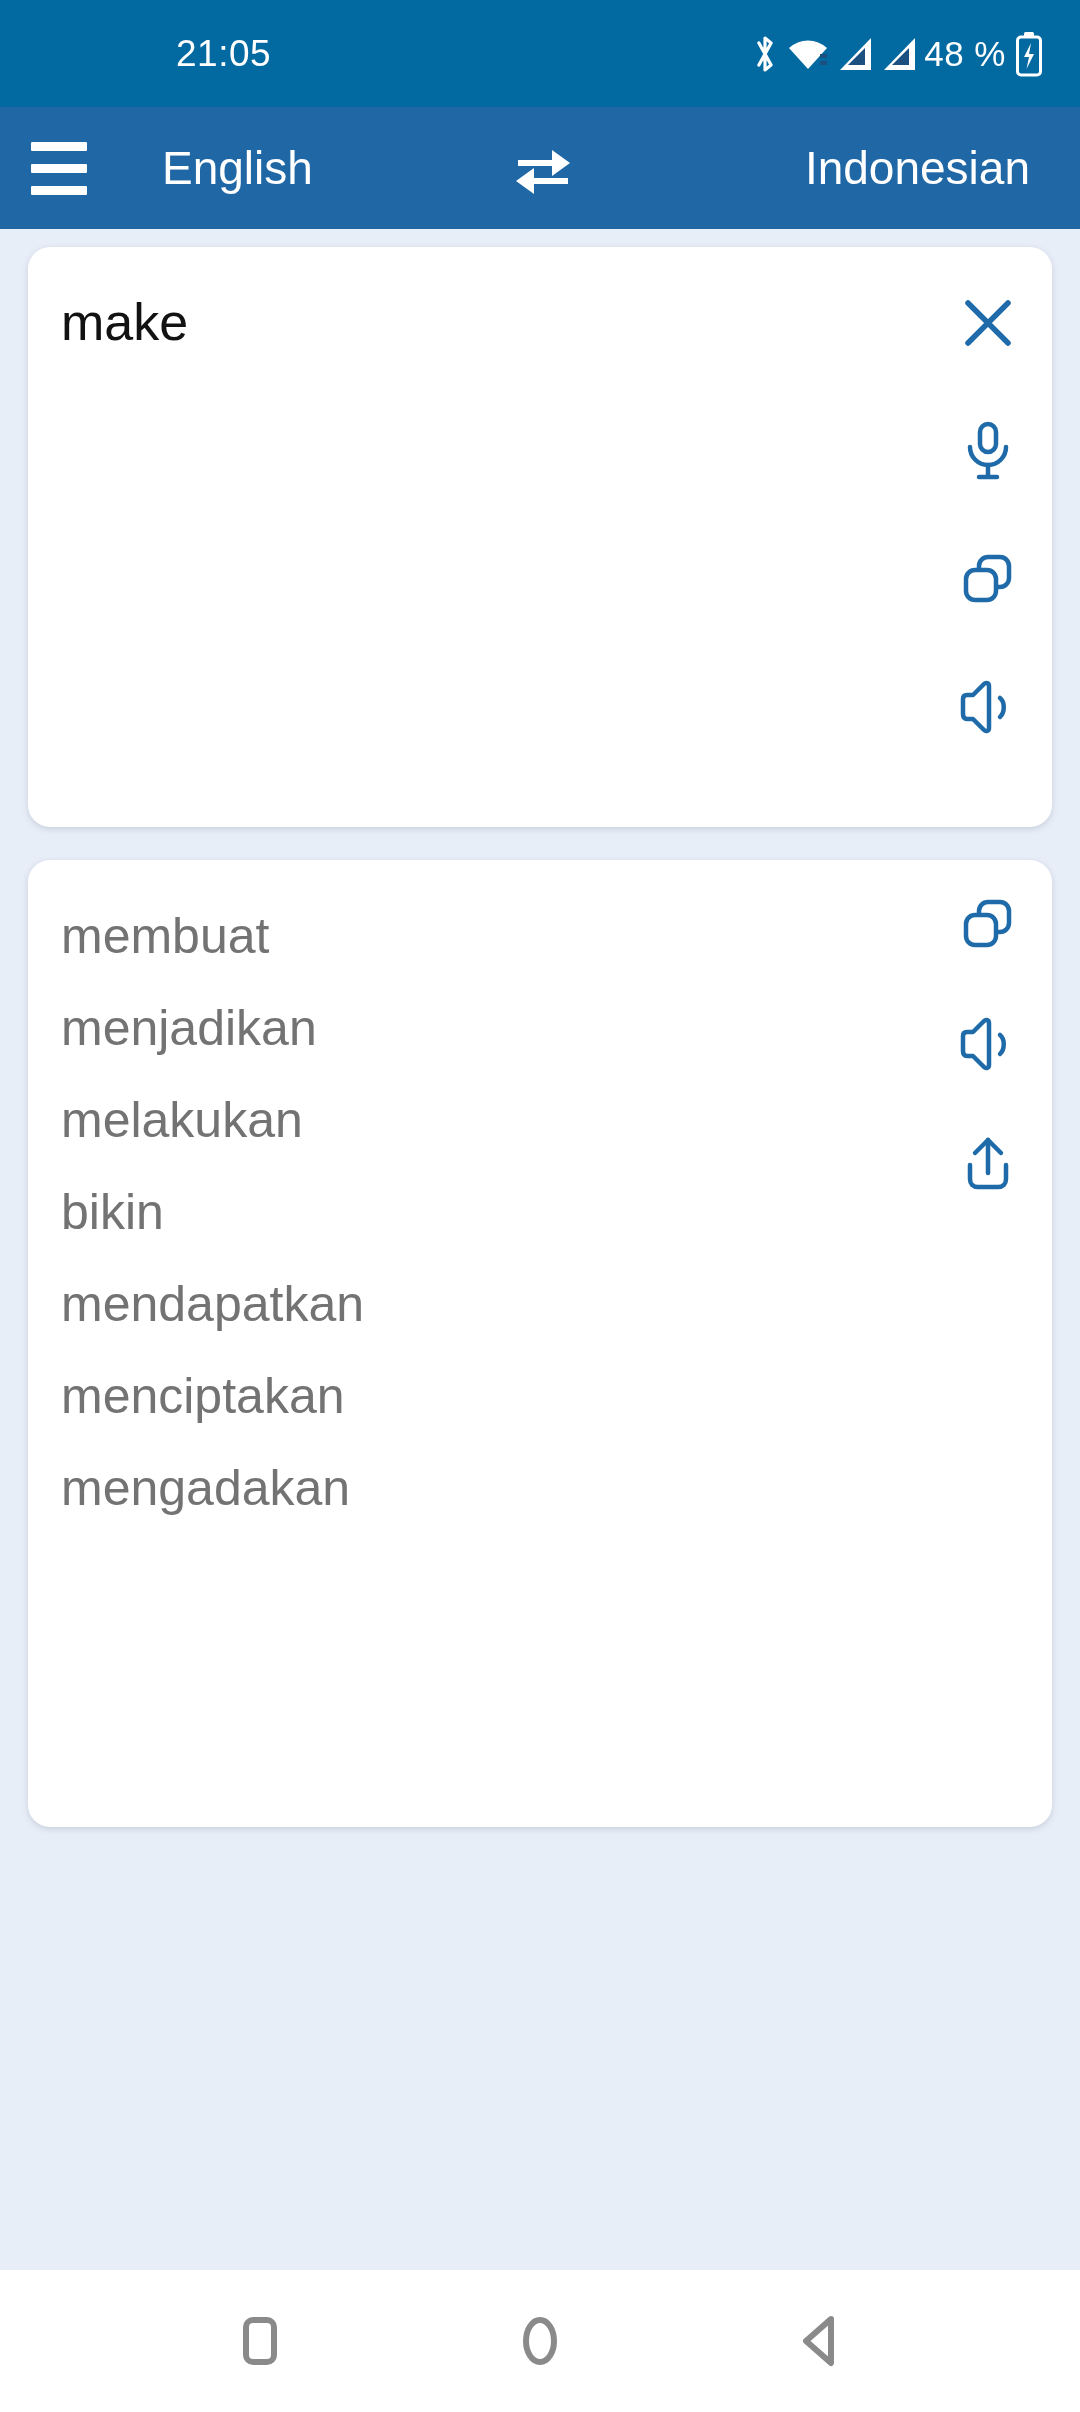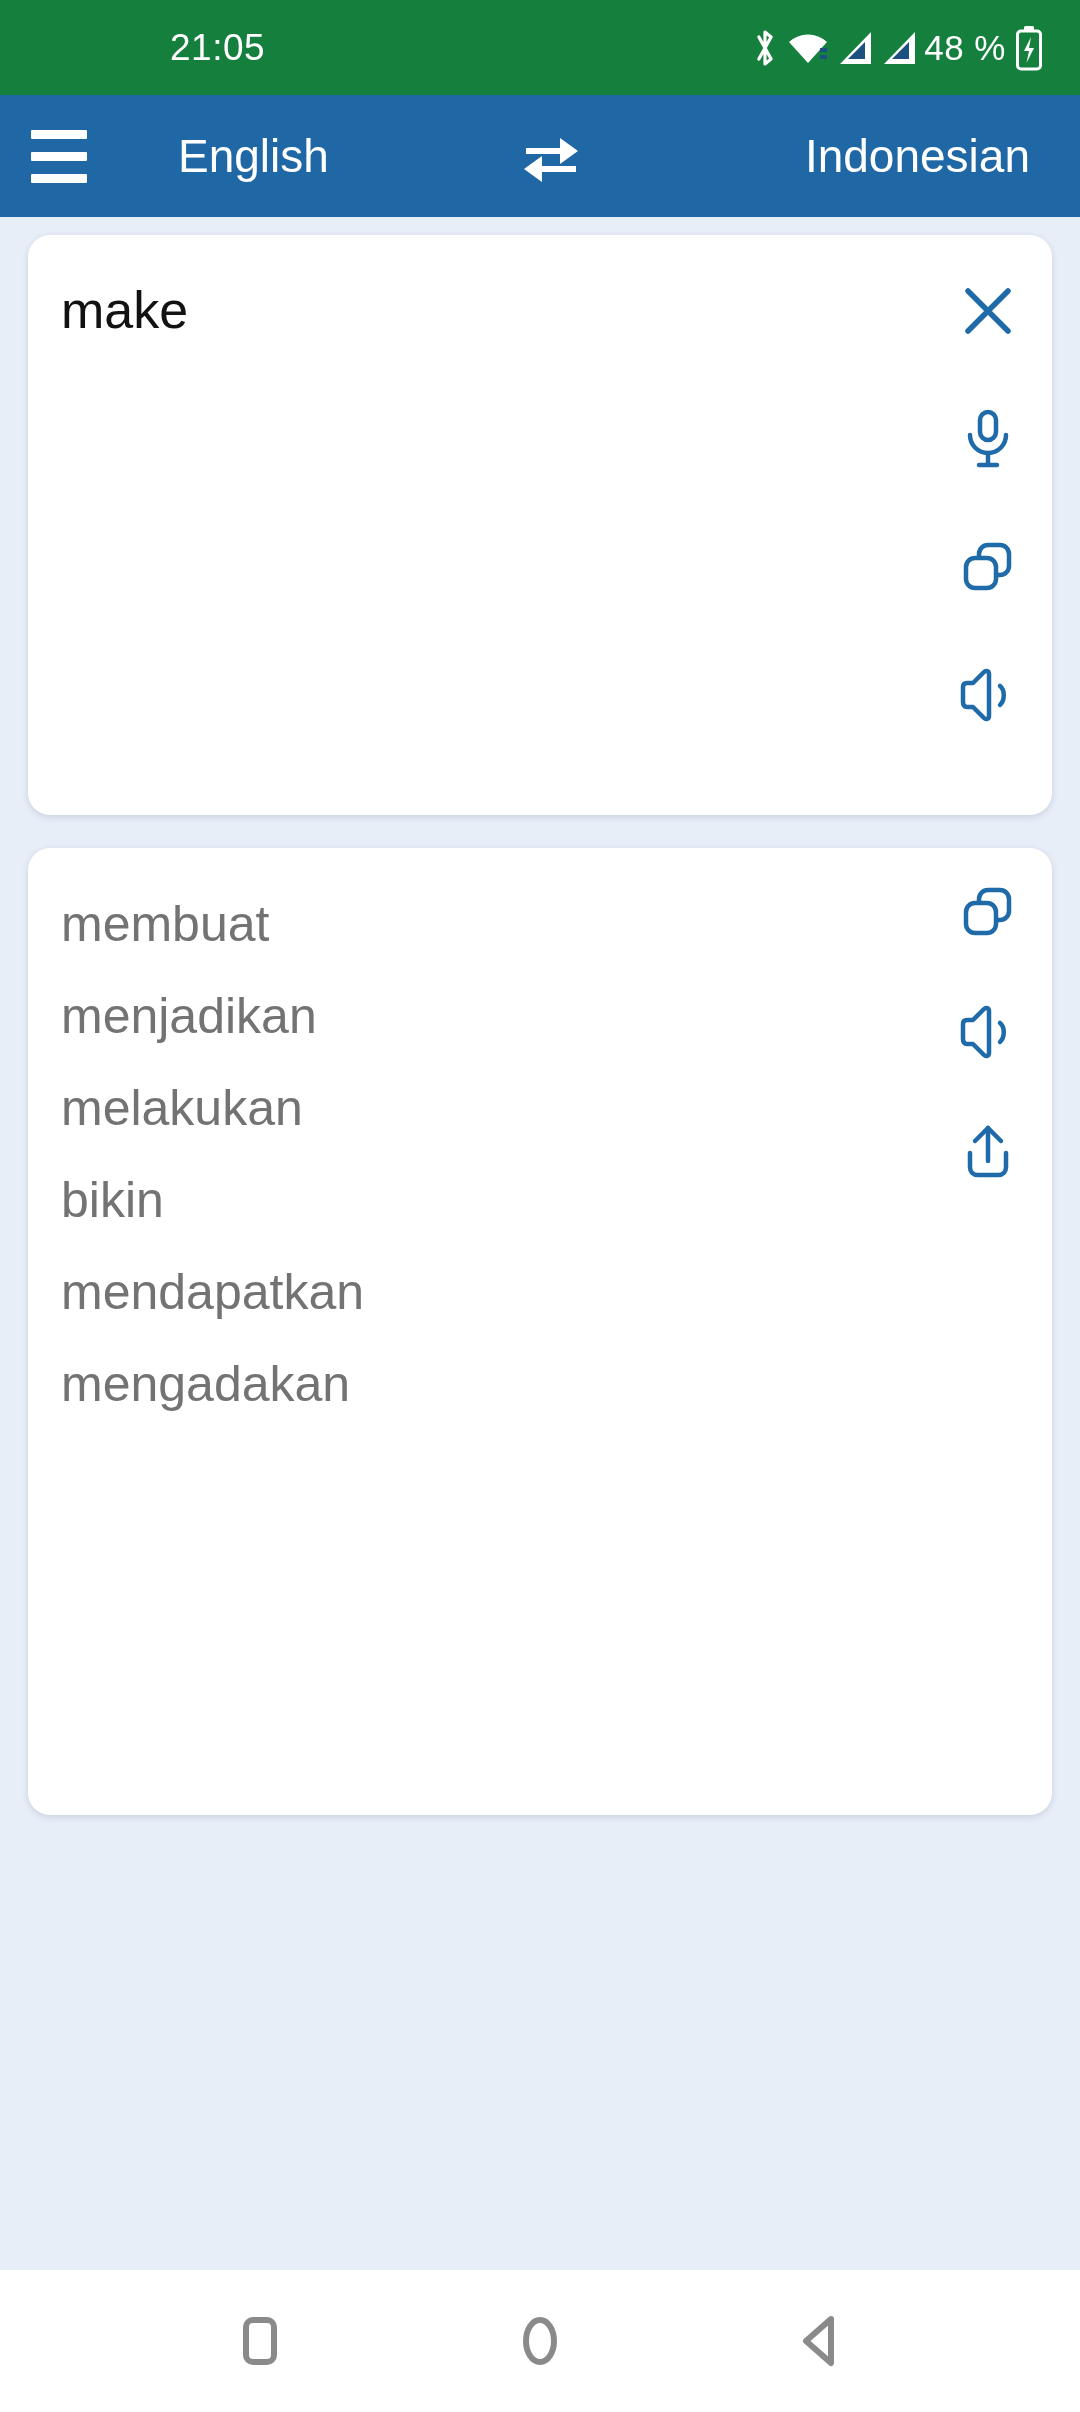--- a/index.html
+++ b/index.html
@@ -12,24 +12,24 @@
   }
   #app {
     position:relative;
     width:1080px; height:2412px;
     background:#e8eef8;
     display:flex; flex-direction:column;
   }
 
   
   .status-bar {
-    height:95px;
-    background:#15803d;
+    height:107px;
+    background:#0369a1;
     display:flex; align-items:center;
-    padding:0 36px 0 0;
+    padding:0 36px 0 6px;
     flex:0 0 auto;
     position:relative;
   }
   .status-clock {
     color:#ffffff;
     font-size:37px;
     letter-spacing:0.5px;
     margin-left:170px;
   }
   .status-right {
@@ -63,21 +63,21 @@
     background:#ffffff;
     border-radius:1px;
   }
   .lang-btn {
     color:#ffffff;
     font-size:46px;
     font-weight:400;
     cursor:pointer;
     white-space:nowrap;
   }
-  .lang-source { margin-left:60px; }
+  .lang-source { margin-left:44px; }
   .swap-btn {
     width:90px; height:90px;
     display:flex; align-items:center; justify-content:center;
     cursor:pointer;
     margin-left:auto;
     margin-right:auto;
   }
   .lang-target { margin-right:50px;margin-left:32px; }
 
   
@@ -280,20 +280,21 @@
       </div>
     </div>
 
     <div class="card results-card">
       <div class="results-list">
         <div class="result-item">membuat</div>
         <div class="result-item">menjadikan</div>
         <div class="result-item">melakukan</div>
         <div class="result-item">bikin</div>
         <div class="result-item">mendapatkan</div>
+        <div class="result-item">menciptakan</div>
         <div class="result-item">mengadakan</div>
       </div>
       <div class="results-actions">
 
         <div class="icon-btn">
           <span>
             <svg width="58" height="58" viewBox="0 0 58 58">
               <rect x="20" y="7" width="30" height="30" rx="9" fill="none" stroke="#1f6aa8" stroke-width="4.5"></rect>
               <rect x="7" y="20" width="30" height="30" rx="9" fill="#ffffff" stroke="#1f6aa8" stroke-width="4.5"></rect>
             </svg>

